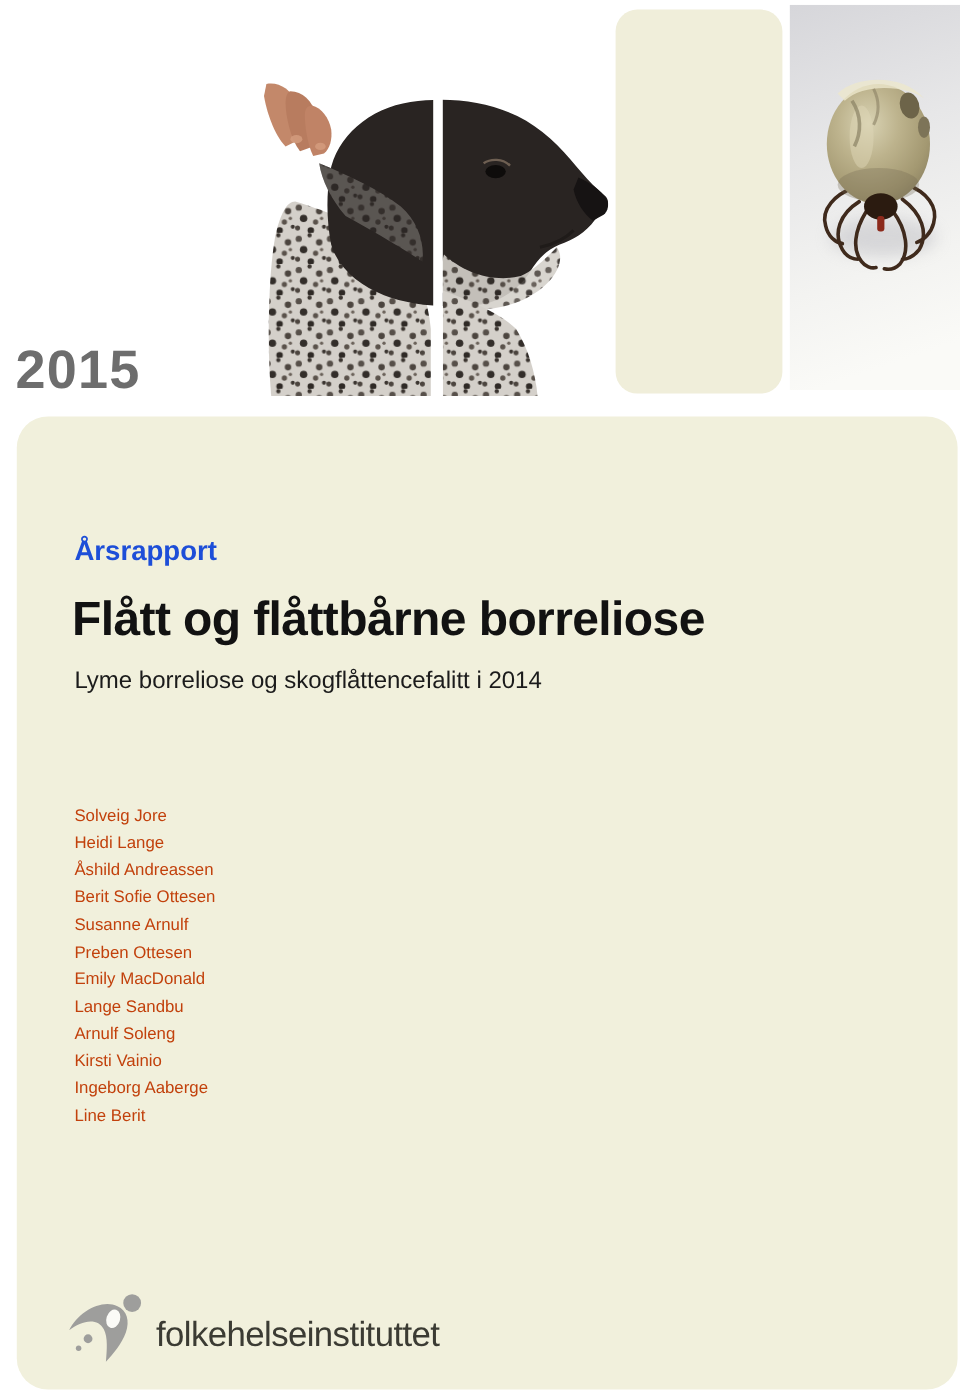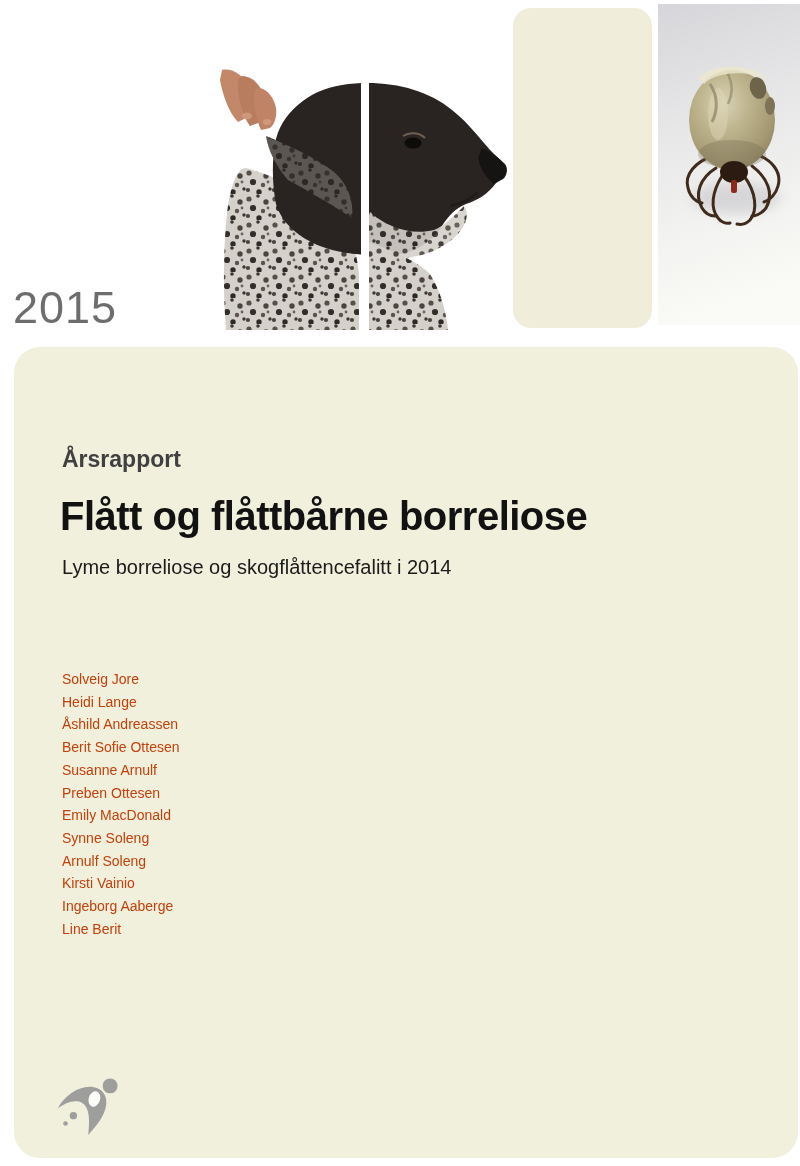--- a/index.html
+++ b/index.html
@@ -9,21 +9,21 @@
     font-family: "Liberation Sans", sans-serif;
     position: relative;
     overflow: hidden;
   }
   .abs { position: absolute; }
 
   
   .year {
     left: 13px; top: 282px;
     font-size: 45px; letter-spacing: 1px;
-    color: #6d6d6d; font-weight: 400;
+    color: #6d6d6d; font-weight: 700;
   }
   .dog-photo {
     left: 220px; top: 64px; width: 288px; height: 266px;
     background: #ffffff;
   }
   .divider-stripe {
     left: 513px; top: 8px; width: 139px; height: 320px;
     background: #f0eeda; border-radius: 18px;
   }
   .tick-photo {
@@ -31,21 +31,21 @@
   }
   .dog-photo svg, .tick-photo svg { display: block; width: 100%; height: 100%; }
 
   
   .cover-panel {
     left: 14px; top: 347px; width: 784px; height: 811px;
     background: #f1f0dc; border-radius: 26px;
   }
   .report-type {
     left: 62px; top: 446px;
-    font-size: 23px; font-weight: 700; color: #404040;
+    font-size: 23px; font-weight: 700; color: #1d4ed8;
   }
   .page-title {
     left: 60px; top: 494px;
     font-size: 40px; font-weight: 700; letter-spacing: -0.5px;
     color: #121212;
   }
   .page-subtitle {
     left: 62px; top: 556px;
     font-size: 20px; font-weight: 400; color: #1b1b1b;
   }
@@ -171,30 +171,31 @@
 <div class="abs page-subtitle">Lyme borreliose og skogflåttencefalitt i 2014</div>
 
 <div class="abs authors">
   <div>Solveig Jore</div>
   <div>Heidi Lange</div>
   <div>Åshild Andreassen</div>
   <div>Berit Sofie Ottesen</div>
   <div>Susanne Arnulf</div>
   <div>Preben Ottesen</div>
   <div>Emily MacDonald</div>
-  <div>Synne Soleng</div>
+  <div>Lange Sandbu</div>
   <div>Arnulf Soleng</div>
   <div>Kirsti Vainio</div>
   <div>Ingeborg Aaberge</div>
   <div>Line Berit</div>
 </div>
 
 <div class="abs logo-row">
   <svg class="logo-mark" viewBox="0 0 80 66">
     <g fill="#9e9e9c">
       <circle cx="63" cy="10" r="8.5"></circle>
       <path d="M3,36 C12,18 34,6 49,13 C58,17 61,27 57,38 C53,49 45,58 38,66 C39,54 40,43 36,35 C30,23 14,27 3,36 Z"></path>
       <circle cx="21" cy="44" r="4.2"></circle>
       <circle cx="12" cy="53" r="2.6"></circle>
     </g>
     <ellipse cx="45" cy="25" rx="6.5" ry="9" fill="#fbfbf7" transform="rotate(18 45 25)"></ellipse>
   </svg>
+  <div class="logo-text">folkehelseinstituttet</div>
 </div>
 
 </body></html>

